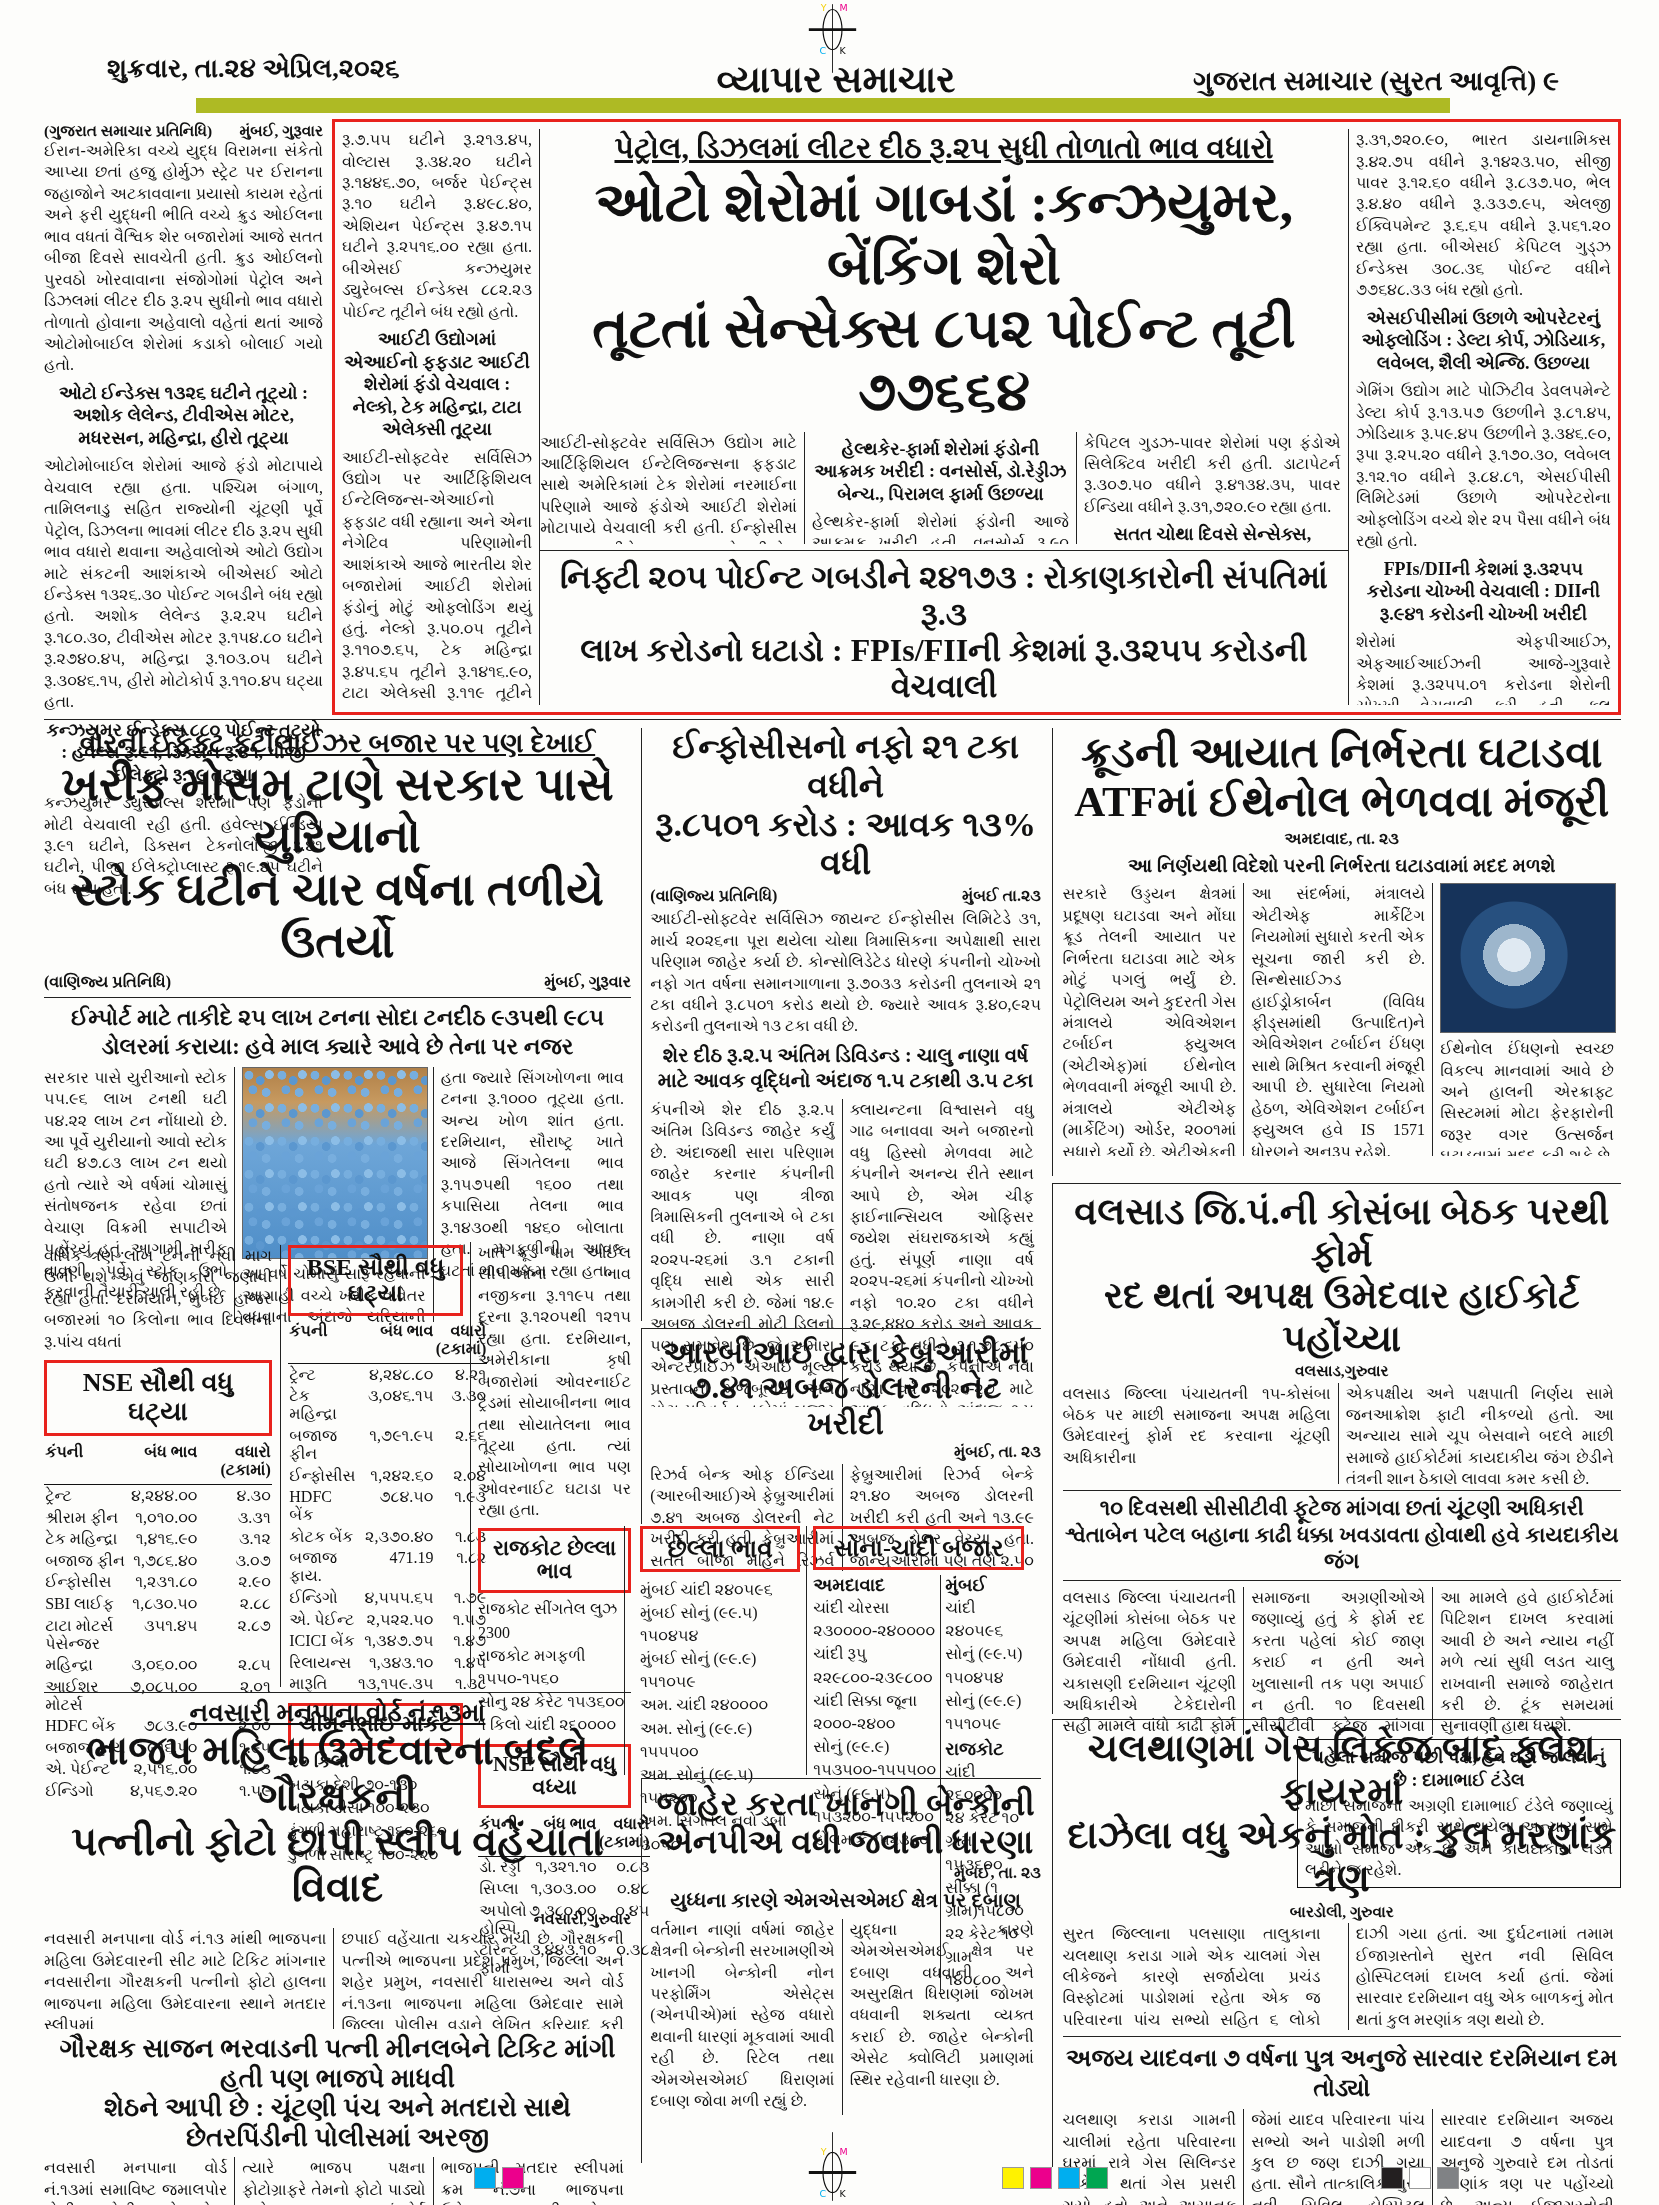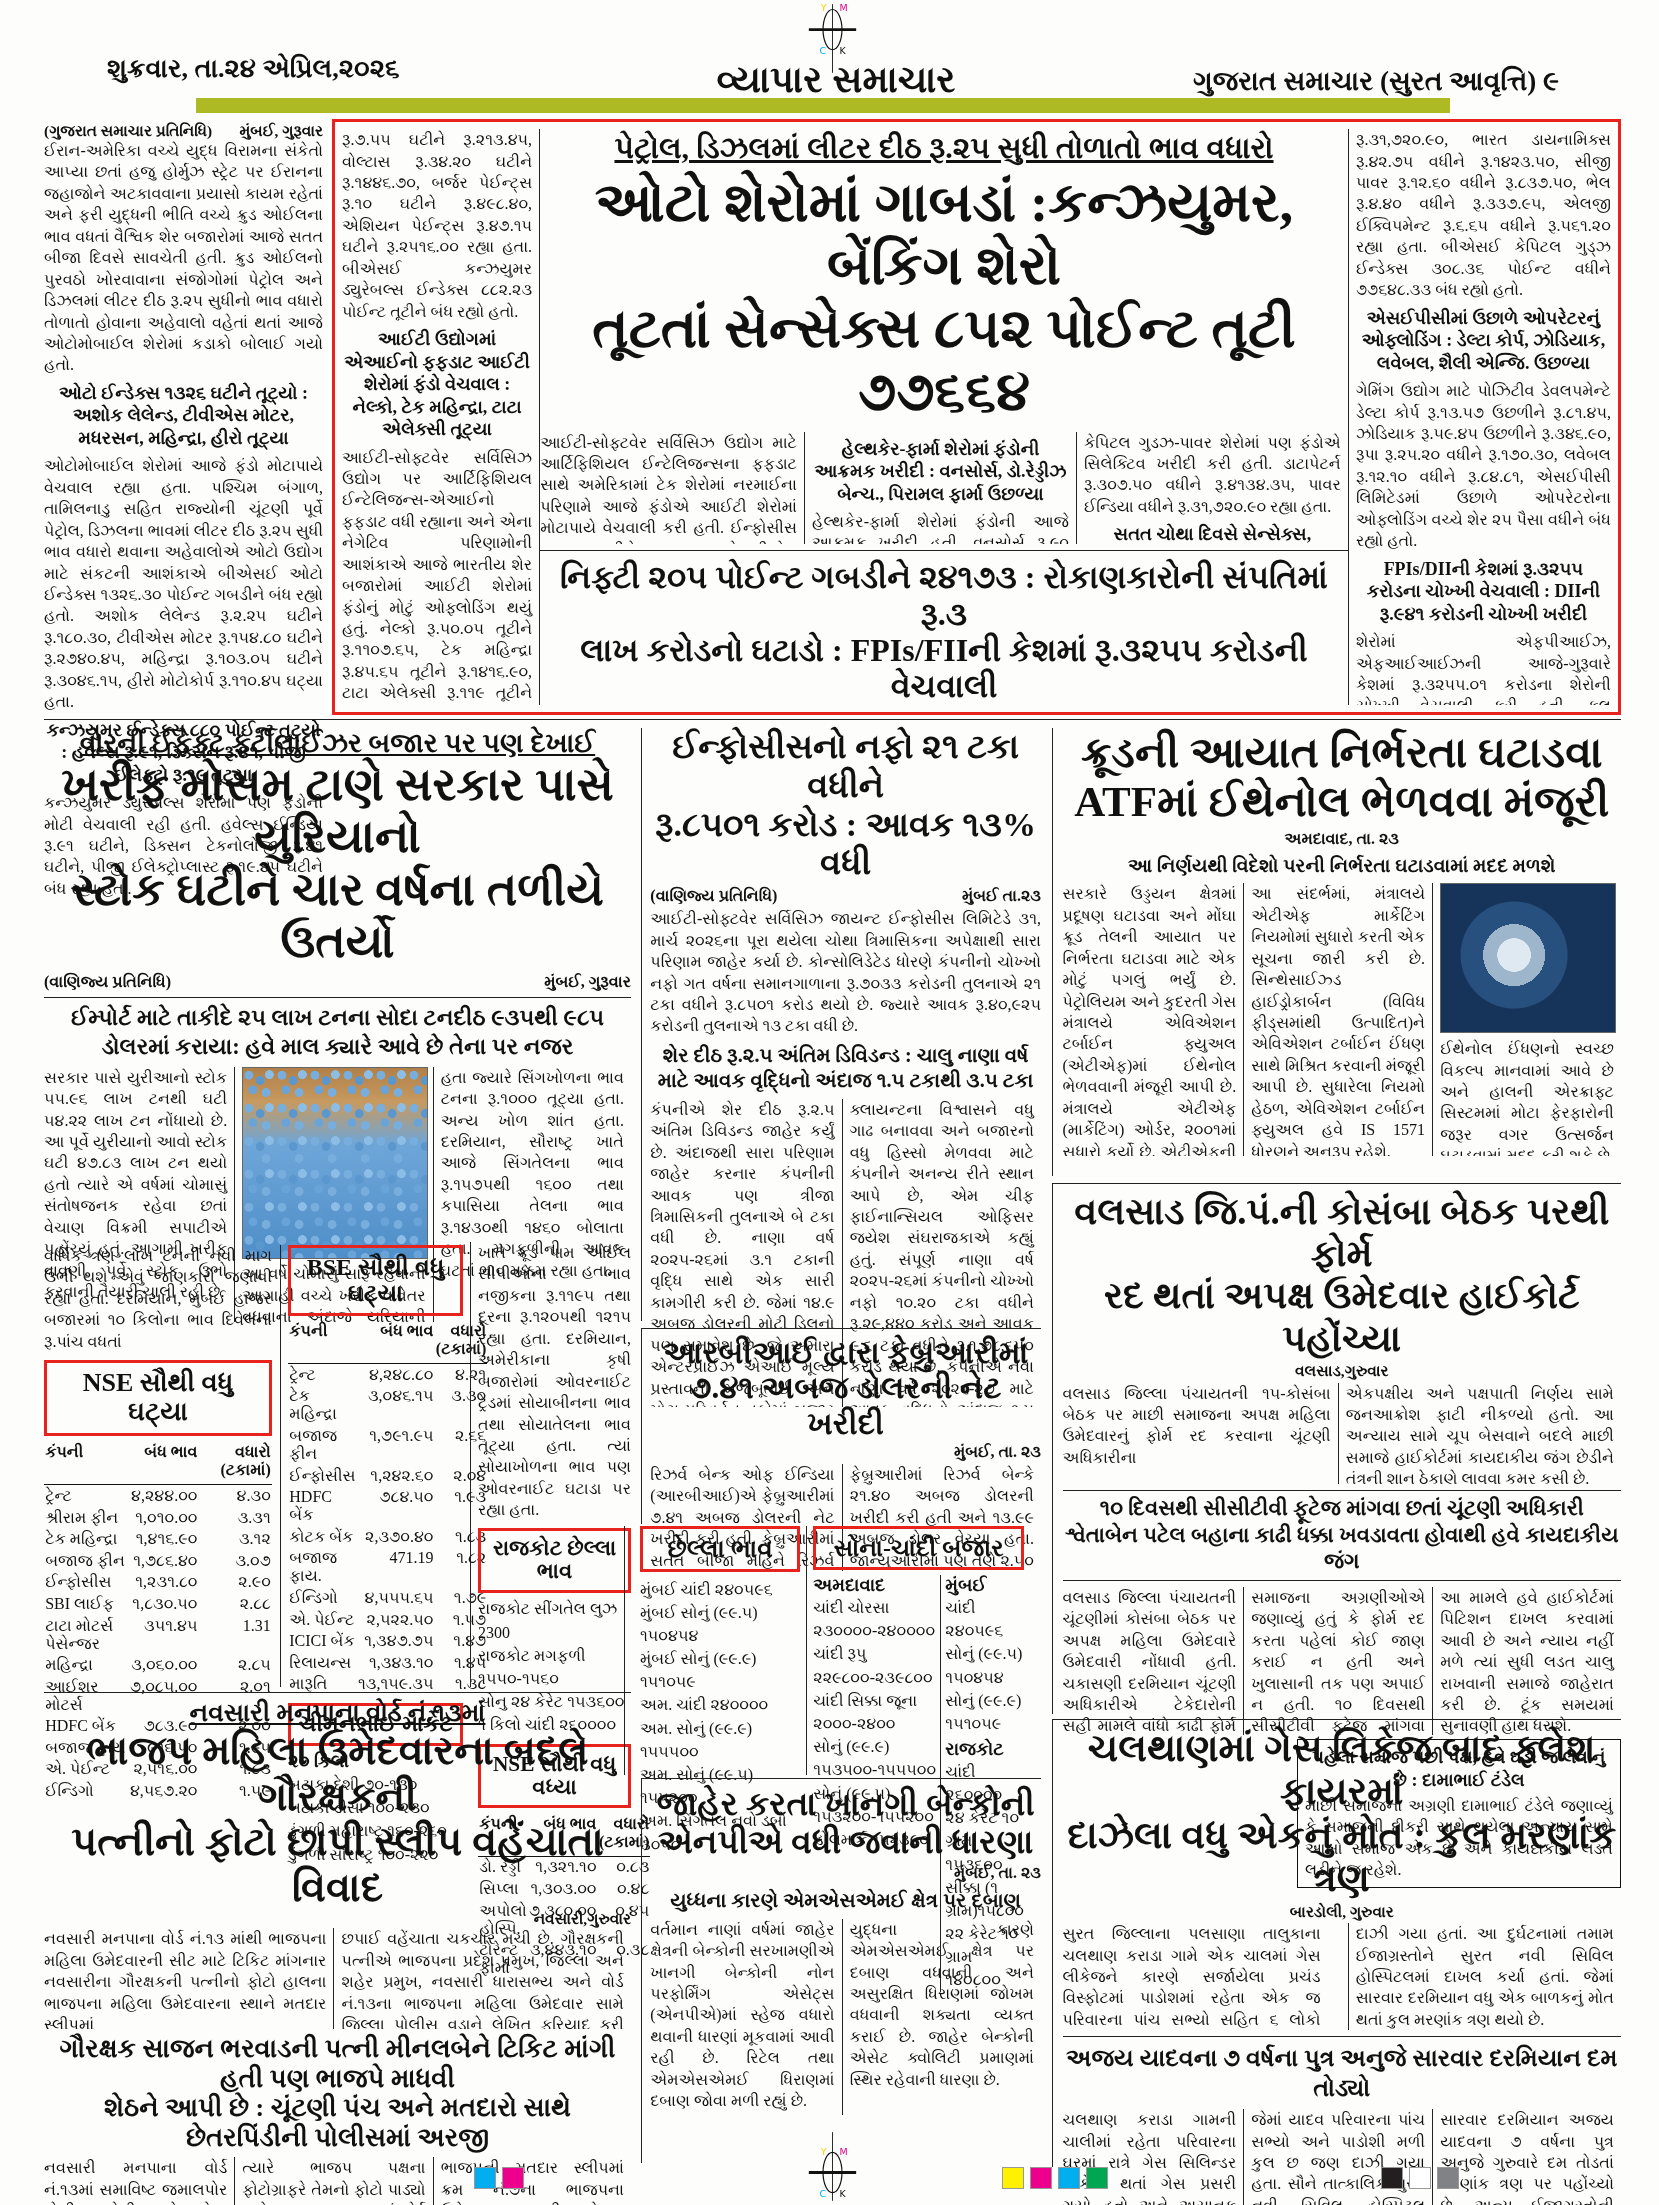--- a/index.html
+++ b/index.html
@@ -167,21 +167,21 @@
             <td class="tnum">૨.૯૦</td>
           </tr>
           <tr>
             <td class="tname">SBI લાઈફ</td>
             <td class="tnum">૧,૮૩૦.૫૦</td>
             <td class="tnum">૨.૮૮</td>
           </tr>
           <tr>
             <td class="tname">ટાટા મોટર્સ પેસેન્જર</td>
             <td class="tnum">૩૫૧.૪૫</td>
-            <td class="tnum">1.31</td>
+            <td class="tnum">૨.૮૭</td>
           </tr>
           <tr>
             <td class="tname">મહિન્દ્રા</td>
             <td class="tnum">૩,૦૬૦.૦૦</td>
             <td class="tnum">૨.૮૫</td>
           </tr>
           <tr>
             <td class="tname">આઈશર મોટર્સ</td>
             <td class="tnum">૭,૦૮૫.૦૦</td>
             <td class="tnum">૨.૦૧</td>

